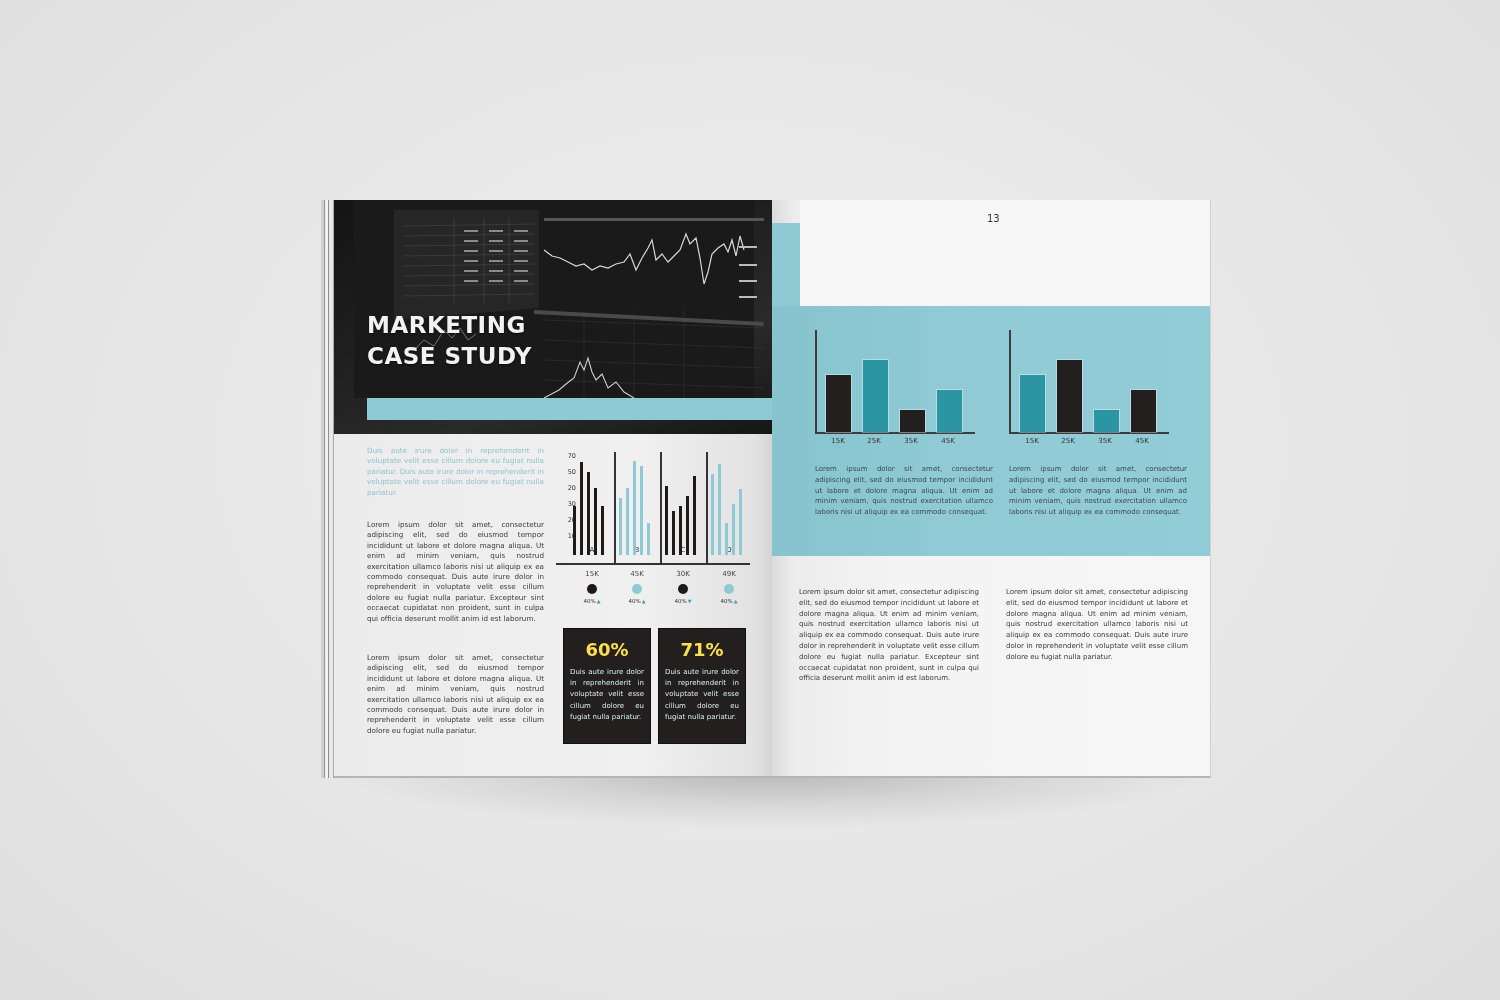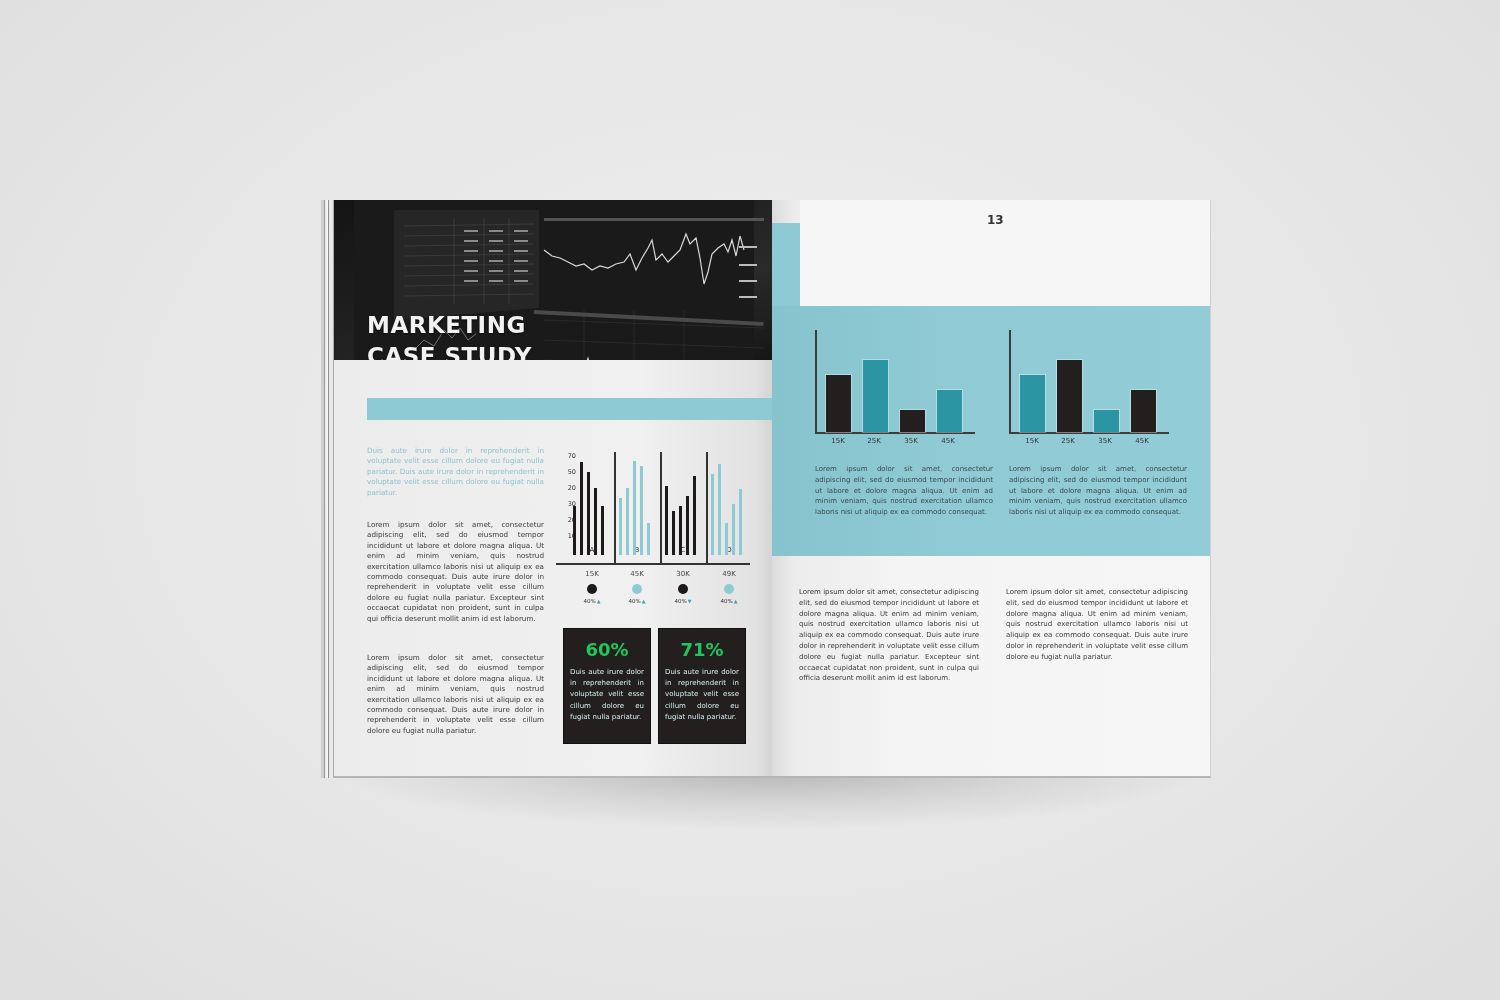--- a/index.html
+++ b/index.html
@@ -26,21 +26,21 @@
   }
   .page-right {
     left: 772px; width: 439px;
     background: linear-gradient(90deg, #dcdcdc 0%, #ececec 5%, #f4f4f4 30%, #f6f6f6 100%);
     border-bottom: 2px solid #b5b5b5;
     border-right: 1px solid #d0d0d0;
   }
 
   
   .hero {
-    position: absolute; left: 0; top: 0; width: 438px; height: 160px;
+    position: absolute; left: 0; top: 0; width: 438px; height: 234px;
     background: linear-gradient(160deg, #141414 0%, #1f1f1f 40%, #2a2a2a 70%, #161616 100%);
     overflow: hidden;
   }
   .hero svg { position: absolute; left: 0; top: 0; }
   .hero-title {
     position: absolute; left: 33px; top: 110px;
     color: #f2f2f2; font-family: "DejaVu Sans", sans-serif; font-weight: bold;
     font-size: 23px; line-height: 31px; letter-spacing: 0.5px;
     text-shadow: 0 1px 2px rgba(0,0,0,0.6);
   }
@@ -74,27 +74,27 @@
   .stat-pct { font-size: 5.5px; color: #333; display: block; }
   .stat-pct .arrow { color: #4aa0b0; font-size: 5px; margin-left: 1px; }
 
   .dark-card {
     position: absolute; top: 428px; width: 88px; height: 116px;
     background: #231f1e; border: 1.5px solid #111; padding: 10px 6px 6px;
     text-align: center;
   }
   .card-1 { left: 229px; }
   .card-2 { left: 324px; }
-  .card-value { display: block; color: #22c55e; font-weight: bold; font-size: 18px; line-height: 22px; margin-bottom: 6px; }
+  .card-value { display: block; color: #fde047; font-weight: bold; font-size: 18px; line-height: 22px; margin-bottom: 6px; }
   .card-text { display: block; color: #d4eef2; font-size: 7px; line-height: 11.2px; text-align: justify; }
 
   
   .teal-top { position: absolute; left: 0; top: 23px; width: 30px; height: 83px; background: #8ecad4; }
   .white-card { position: absolute; left: 28px; top: 0; width: 411px; height: 106px; background: #f6f6f6; }
-  .page-number { position: absolute; left: 215px; top: 13px; font-size: 12px; font-weight: bold; color: #333; }
+  .page-number { position: absolute; left: 215px; top: 13px; font-size: 10px; font-weight: normal; color: #333; }
   .quote {
     position: absolute; left: 170px; top: 33px; width: 260px;
     font-size: 12.2px; line-height: 20px; font-weight: bold; color: #333;
   }
   .teal-band { position: absolute; left: 0; top: 106px; width: 439px; height: 250px; background: linear-gradient(90deg, #86c3cd 0%, #90cbd5 40%, #92ccd6 100%); }
 
   .bar-chart { position: absolute; top: 130px; width: 170px; height: 112px; }
   .bc-left { left: 43px; }
   .bc-right { left: 237px; }
   .bc-yaxis { position: absolute; left: 0; top: 0; width: 2px; height: 103px; background: #3c3c3c; }

